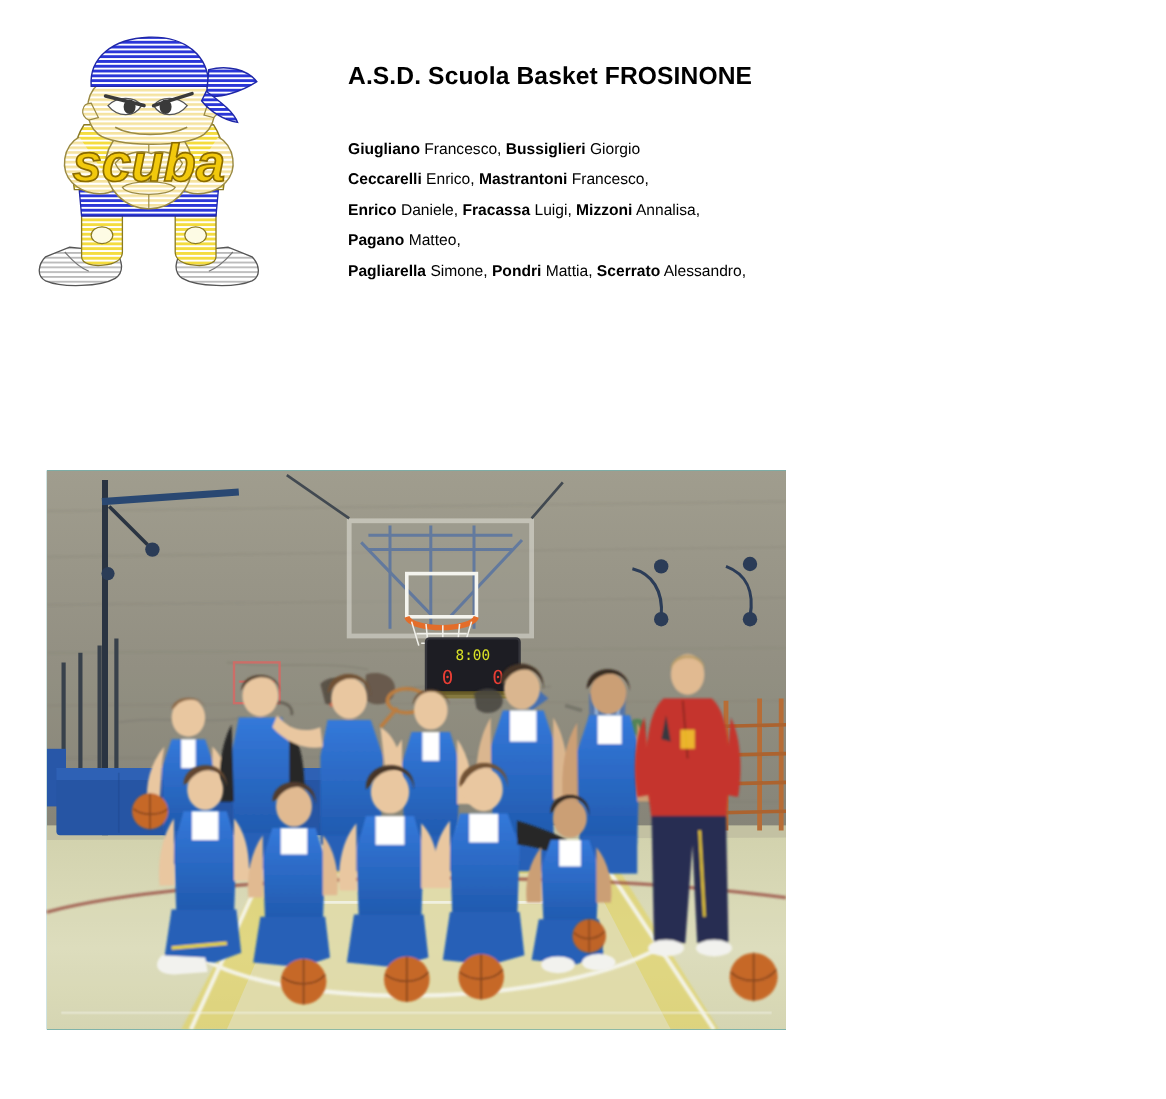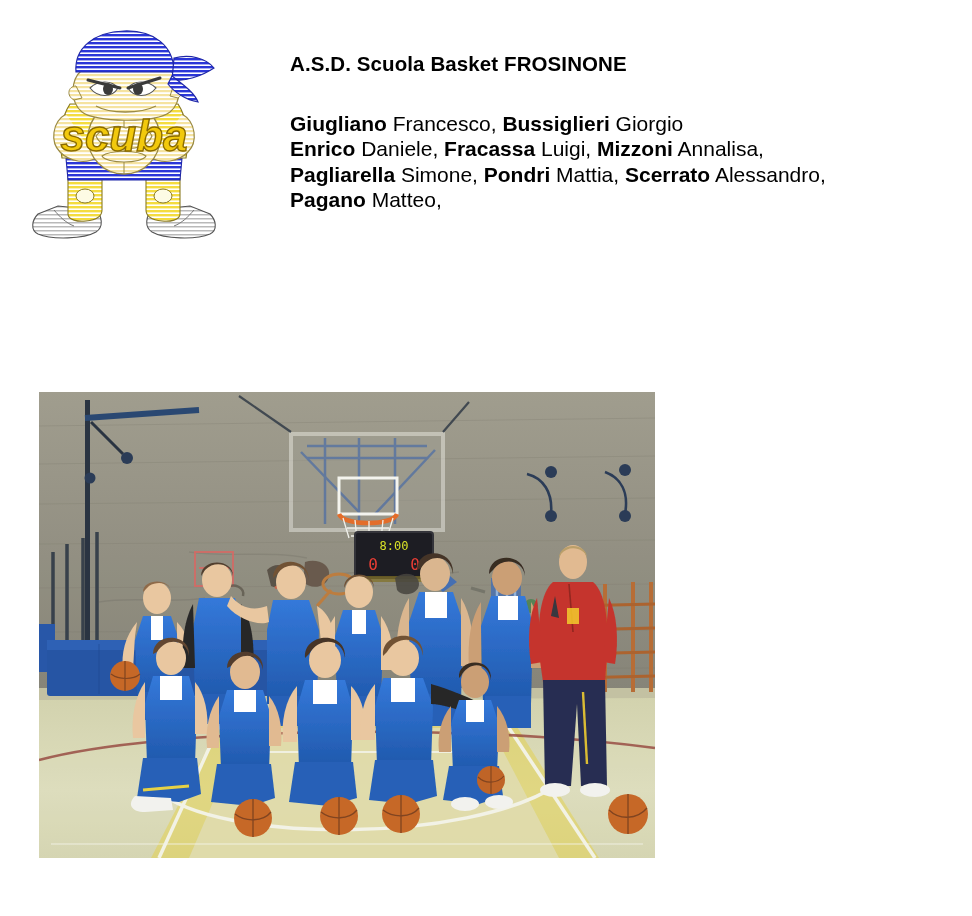--- a/index.html
+++ b/index.html
@@ -34,21 +34,21 @@
     width: 660px;
   }
   #club-title {
     font-size: 20.5px;
     font-weight: bold;
     letter-spacing: 0.1px;
     margin: 12px 0 34px 0;
     line-height: 1.2;
   }
   .roster-line, .staff-line {
-    font-size: 21px;
+    font-size: 13px;
     line-height: 25.5px;
     margin: 0;
     white-space: nowrap;
   }
   .roster-line b, .staff-line b { font-weight: bold; }
   #roster { margin: 0; }
   #staff { margin-top: 27px; }
 
   
   #photo {
@@ -140,23 +140,24 @@
     <text x="100" y="133" text-anchor="middle" font-family="'Liberation Sans', sans-serif" font-size="44" font-weight="bold" font-style="italic" fill="#f2c90c" stroke="#8a6b00" stroke-width="1.4">scuba</text>
   </svg>
 </div>
 
 <div id="text-block">
 
   <h1 id="club-title">A.S.D. Scuola Basket FROSINONE</h1>
 
   <div id="roster">
       <p class="roster-line"><b>Giugliano</b><span> Francesco, </span><b>Bussiglieri</b><span> Giorgio</span></p>
+      <p class="roster-line"><b>Ceccarelli</b><span> Enrico, </span><b>Mastrantoni</b><span> Francesco,</span></p>
       <p class="roster-line"><b>Enrico</b><span> Daniele, </span><b>Fracassa</b><span> Luigi, </span><b>Mizzoni</b><span> Annalisa,</span></p>
+      <p class="roster-line"><b>Pagano</b><span> Matteo,</span></p>
       <p class="roster-line"><b>Pagliarella</b><span> Simone, </span><b>Pondri</b><span> Mattia, </span><b>Scerrato</b><span> Alessandro,</span></p>
-      <p class="roster-line"><b>Pagano</b><span> Matteo,</span></p>
     </div>
 
   <div id="staff">
     </div>
 
 </div>
 
 <div id="photo">
   <svg viewBox="0 0 616 466" xmlns="http://www.w3.org/2000/svg">
     <defs>

